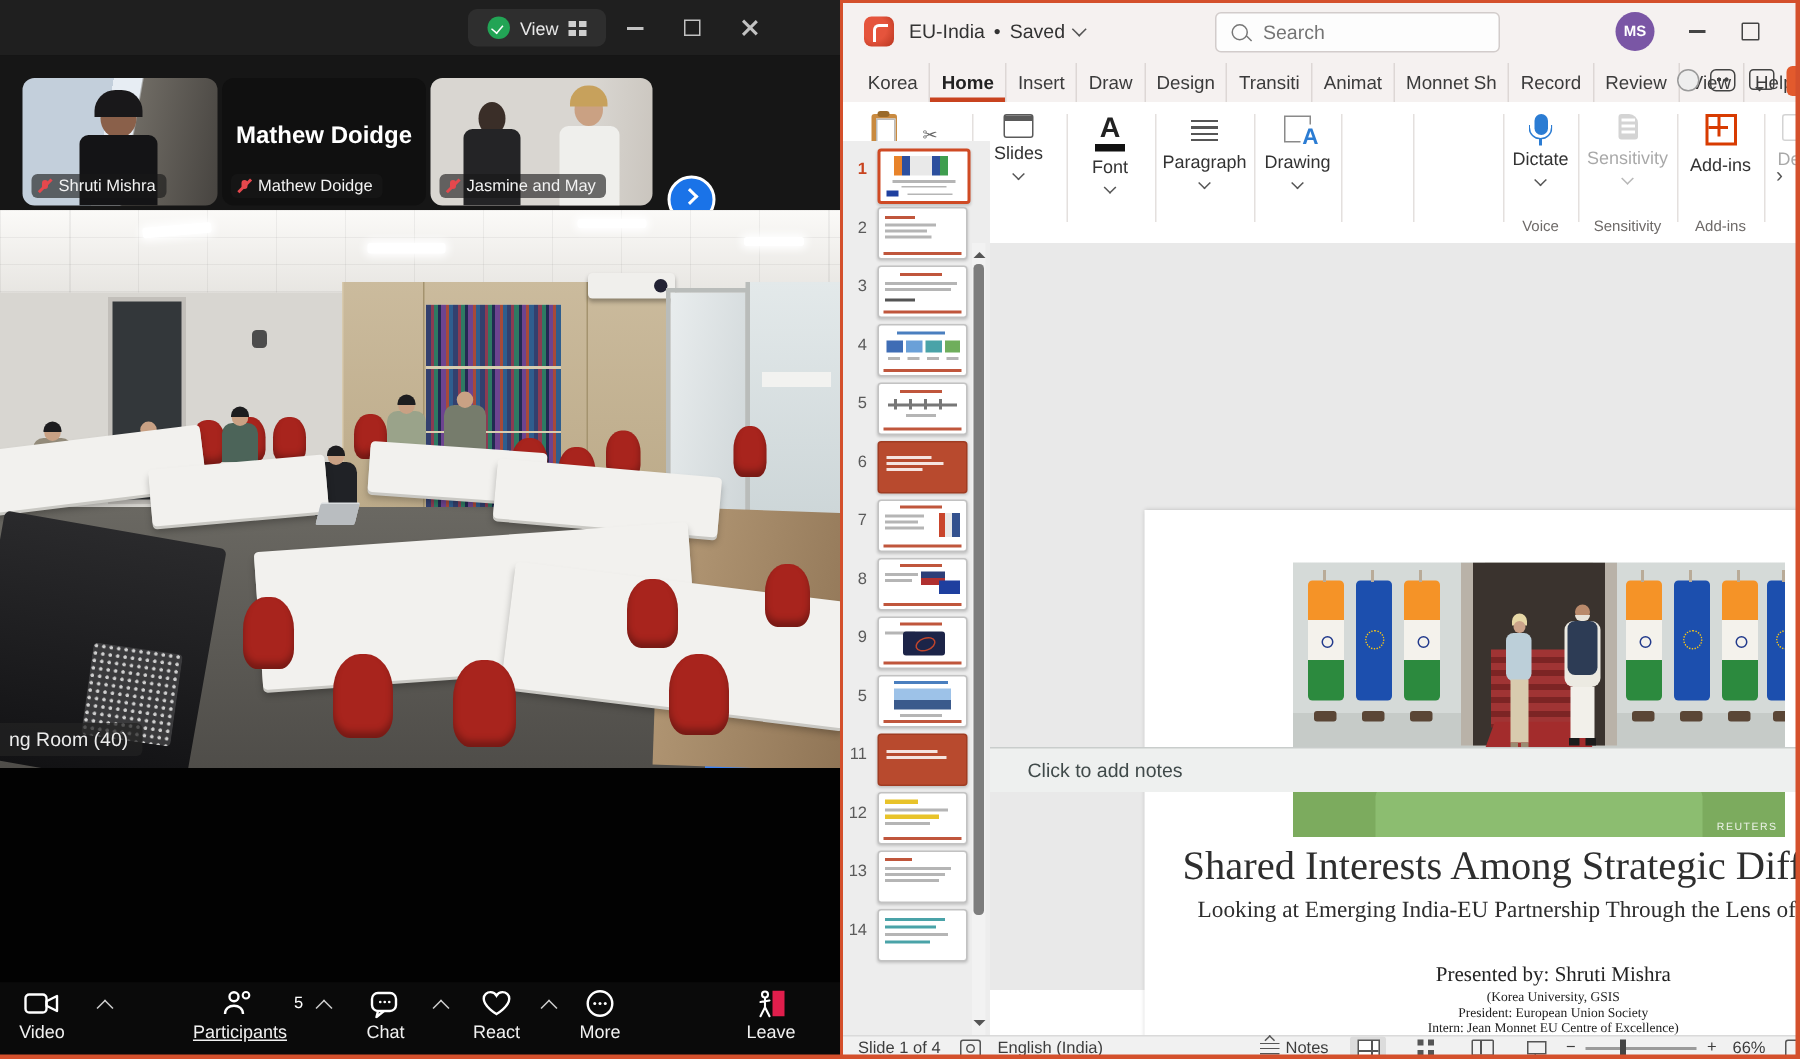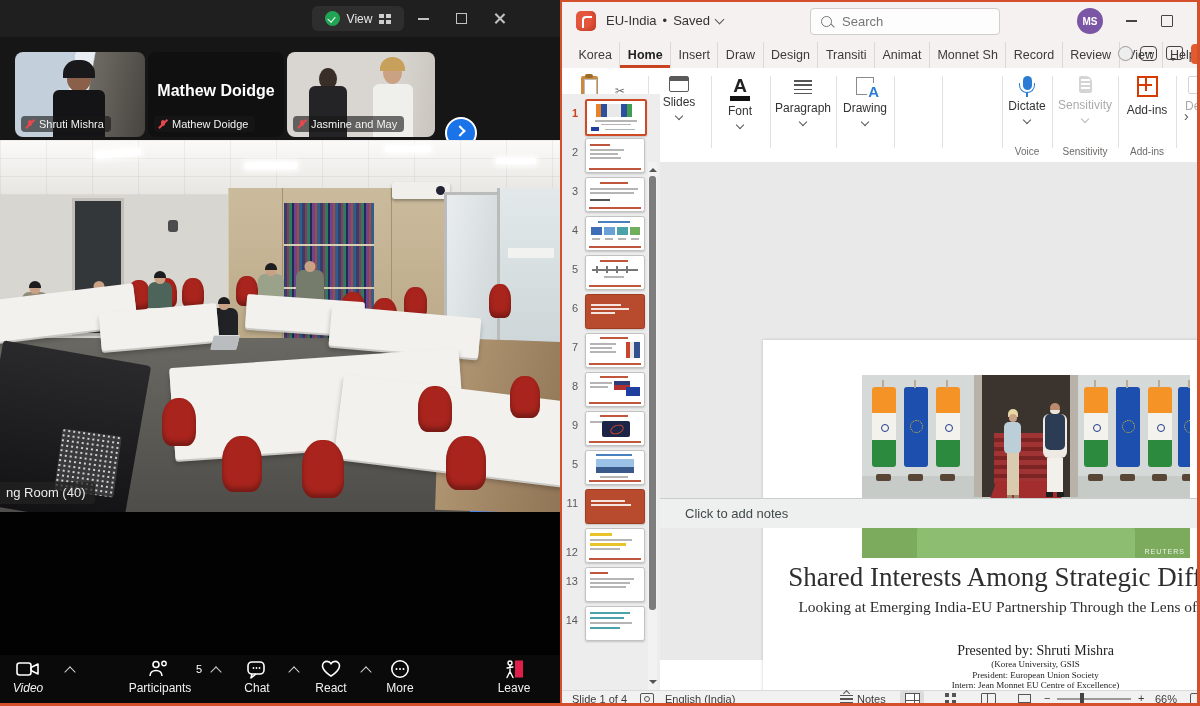--- a/index.html
+++ b/index.html
@@ -319,30 +319,30 @@
 
       <div class="blacktbl"></div>
       <div class="mesh"></div>
 
       <div class="room-tag">ng Room (40)</div>
     </div>
 
     <div class="z-black"></div>
 
     <div class="z-bar">
-      <div class="zbtn" style="left:0;width:56px;font-style:italic;">
+      <div class="zbtn" style="left:0;width:56px;">
         <svg width="26" height="20" viewBox="0 0 26 20">
             <rect x="2" y="4" width="14" height="12" rx="2.5" fill="none" stroke="#fff" stroke-width="1.6"></rect>
             <path d="M16 8.5l7-3.5v10l-7-3.5z" fill="none" stroke="#fff" stroke-width="1.6" stroke-linejoin="round"></path>
           </svg>
         <div class="lb">Video</div>
       </div>
       <span class="caret" style="left:66px;top:13px;"></span>
 
-      <div class="zbtn" style="left:120px;width:80px;">
+      <div class="zbtn" style="left:120px;width:80px;text-decoration:underline;">
         <svg width="26" height="20" viewBox="0 0 26 20">
             <circle cx="9" cy="5.5" r="3" fill="none" stroke="#fff" stroke-width="1.6"></circle>
             <path d="M3 17c0-3.5 2.7-5.5 6-5.5s6 2 6 5.5" fill="none" stroke="#fff" stroke-width="1.6"></path>
             <circle cx="17" cy="4.5" r="2.2" fill="none" stroke="#fff" stroke-width="1.4"></circle>
           </svg>
         <div class="lb">Participants</div>
       </div>
       <span class="badge5" style="left:196px;top:8px;">5</span>
       <span class="caret" style="left:212px;top:13px;"></span>
 
@@ -620,21 +620,21 @@
         <div class="tl" style="left:14px;width:28px;top:25px;"></div>
         <div class="trule"></div>
       </div>
 
       <span class="tnum" style="top:403px;">11</span>
       <div class="tbox fill" style="top:395px;">
         <div class="tw" style="left:5px;width:34px;top:10px;"></div>
         <div class="tw" style="left:5px;width:40px;top:14px;"></div>
       </div>
 
-      <span class="tnum" style="top:452px;text-align:right;">12</span>
+      <span class="tnum" style="top:442px;text-align:right;">12</span>
       <div class="tbox" style="top:434px;">
         <div class="tl y" style="left:4px;width:22px;top:4px;height:2.5px;"></div>
         <div class="tl" style="left:4px;width:42px;top:10px;"></div>
         <div class="tl y" style="left:4px;width:36px;top:14px;height:2.5px;"></div>
         <div class="tl" style="left:4px;width:30px;top:19px;"></div>
         <div class="trule"></div>
       </div>
 
       <span class="tnum" style="top:481px;">13</span>
       <div class="tbox" style="top:473px;">

